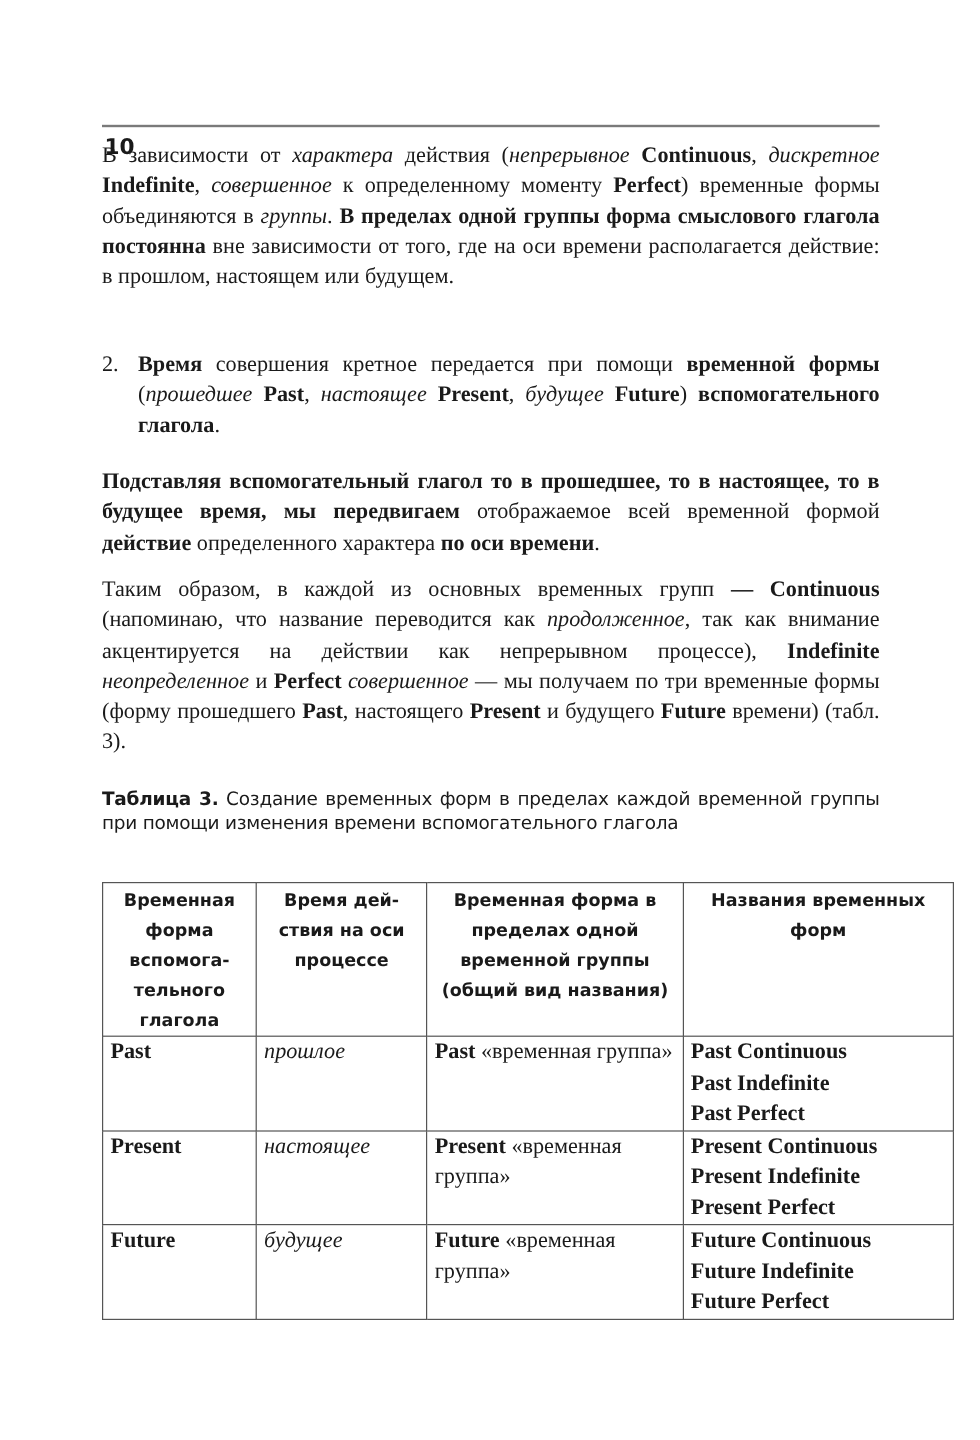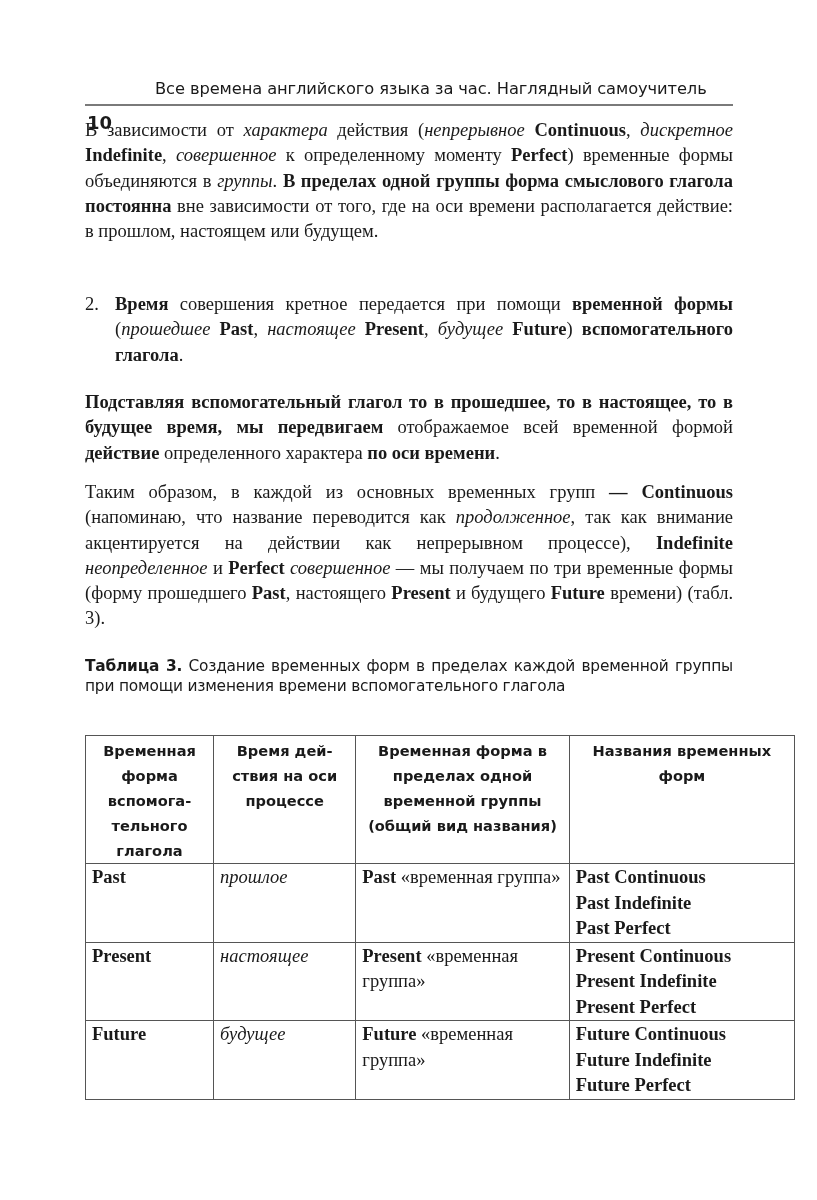--- a/index.html
+++ b/index.html
@@ -46,21 +46,20 @@
     .c1 { width: 108px; } .c2 { width: 120px; } .c3 { width: 180px; } .c4 { width: 190px; }
     .line { display: block; white-space: nowrap; }
   </style>
 </head>
 <body>
 
 <div class="page">
 
   <div class="running-head">
     <span class="num">10</span>
-    <span class="title">Все времена английского языка за час. Наглядный самоучитель</span>
   </div>
 
   <div class="body-text p1"><span>В зависимости от </span><i>характера</i><span> действия (</span><i>непрерывное</i><span> </span><b>Continuous</b><span>, </span><i>дис­кретное</i><span> </span><b>Indefinite</b><span>, </span><i>совершенное</i><span> к определенному моменту </span><b>Perfect</b><span>) временные формы объединяются в </span><i>группы</i><span>. </span><b>В пределах одной группы форма смыслового глагола постоянна</b><span> вне зависимости от того, где на оси времени располагается действие: в прошлом, настоящем или будущем.</span></div>
 
   <div class="body-text p2"><span class="marker">2.</span><b>Время</b><span> совершения кретное передается при помощи </span><b>временной формы</b><span> (</span><i>прошедшее</i><span> </span><b>Past</b><span>, </span><i>настоящее</i><span> </span><b>Present</b><span>, </span><i>будущее</i><span> </span><b>Future</b><span>) </span><b>вспомогательного глагола</b><span>.</span></div>
 
   <div class="body-text p3"><b>Подставляя вспомогательный глагол то в прошедшее, то в насто­ящее, то в будущее время, мы передвигаем</b><span> отображаемое всей вре­менной формой </span><b>действие</b><span> определенного характера </span><b>по оси времени</b><span>.</span></div>
 
   <div class="body-text p4"><span>Таким образом, в каждой из основных временных групп </span><b>— Continuous</b><span> (напоминаю, что название переводится как </span><i>продолженное</i><span>, так как внимание акцентируется на действии как непрерывном процессе), </span><b>Indefinite</b><span> </span><i>неопределенное</i><span> и </span><b>Perfect</b><span> </span><i>совершенное</i><span> — мы получаем по три временные формы (форму прошедшего </span><b>Past</b><span>, настоящего </span><b>Present</b><span> и будущего </span><b>Future</b><span> времени) (табл. 3).</span></div>
 

